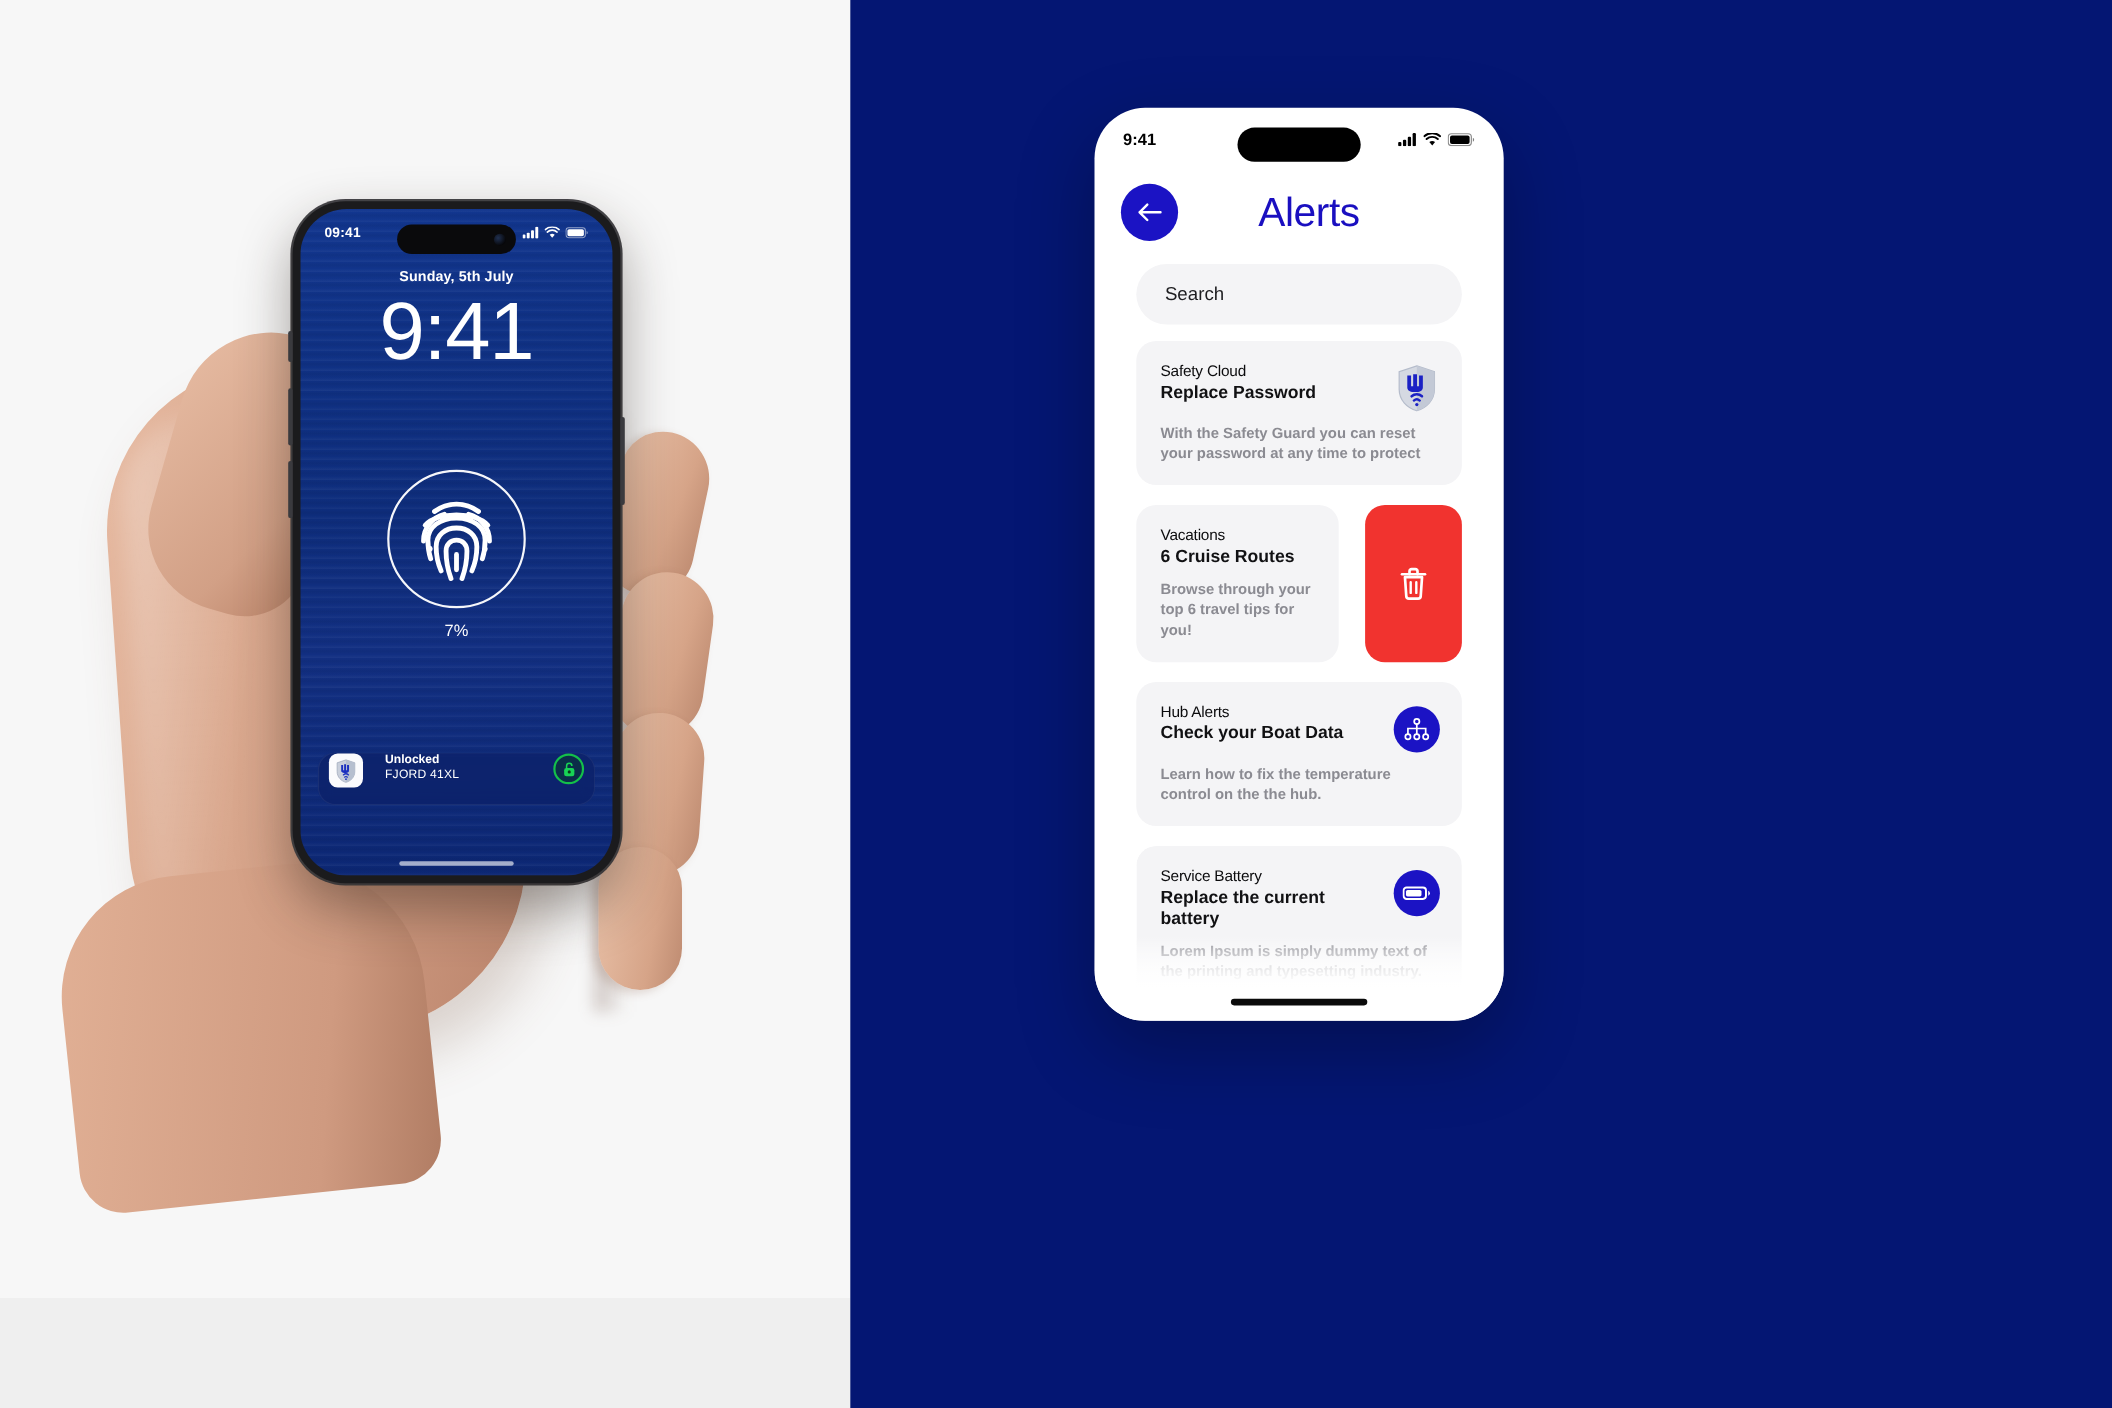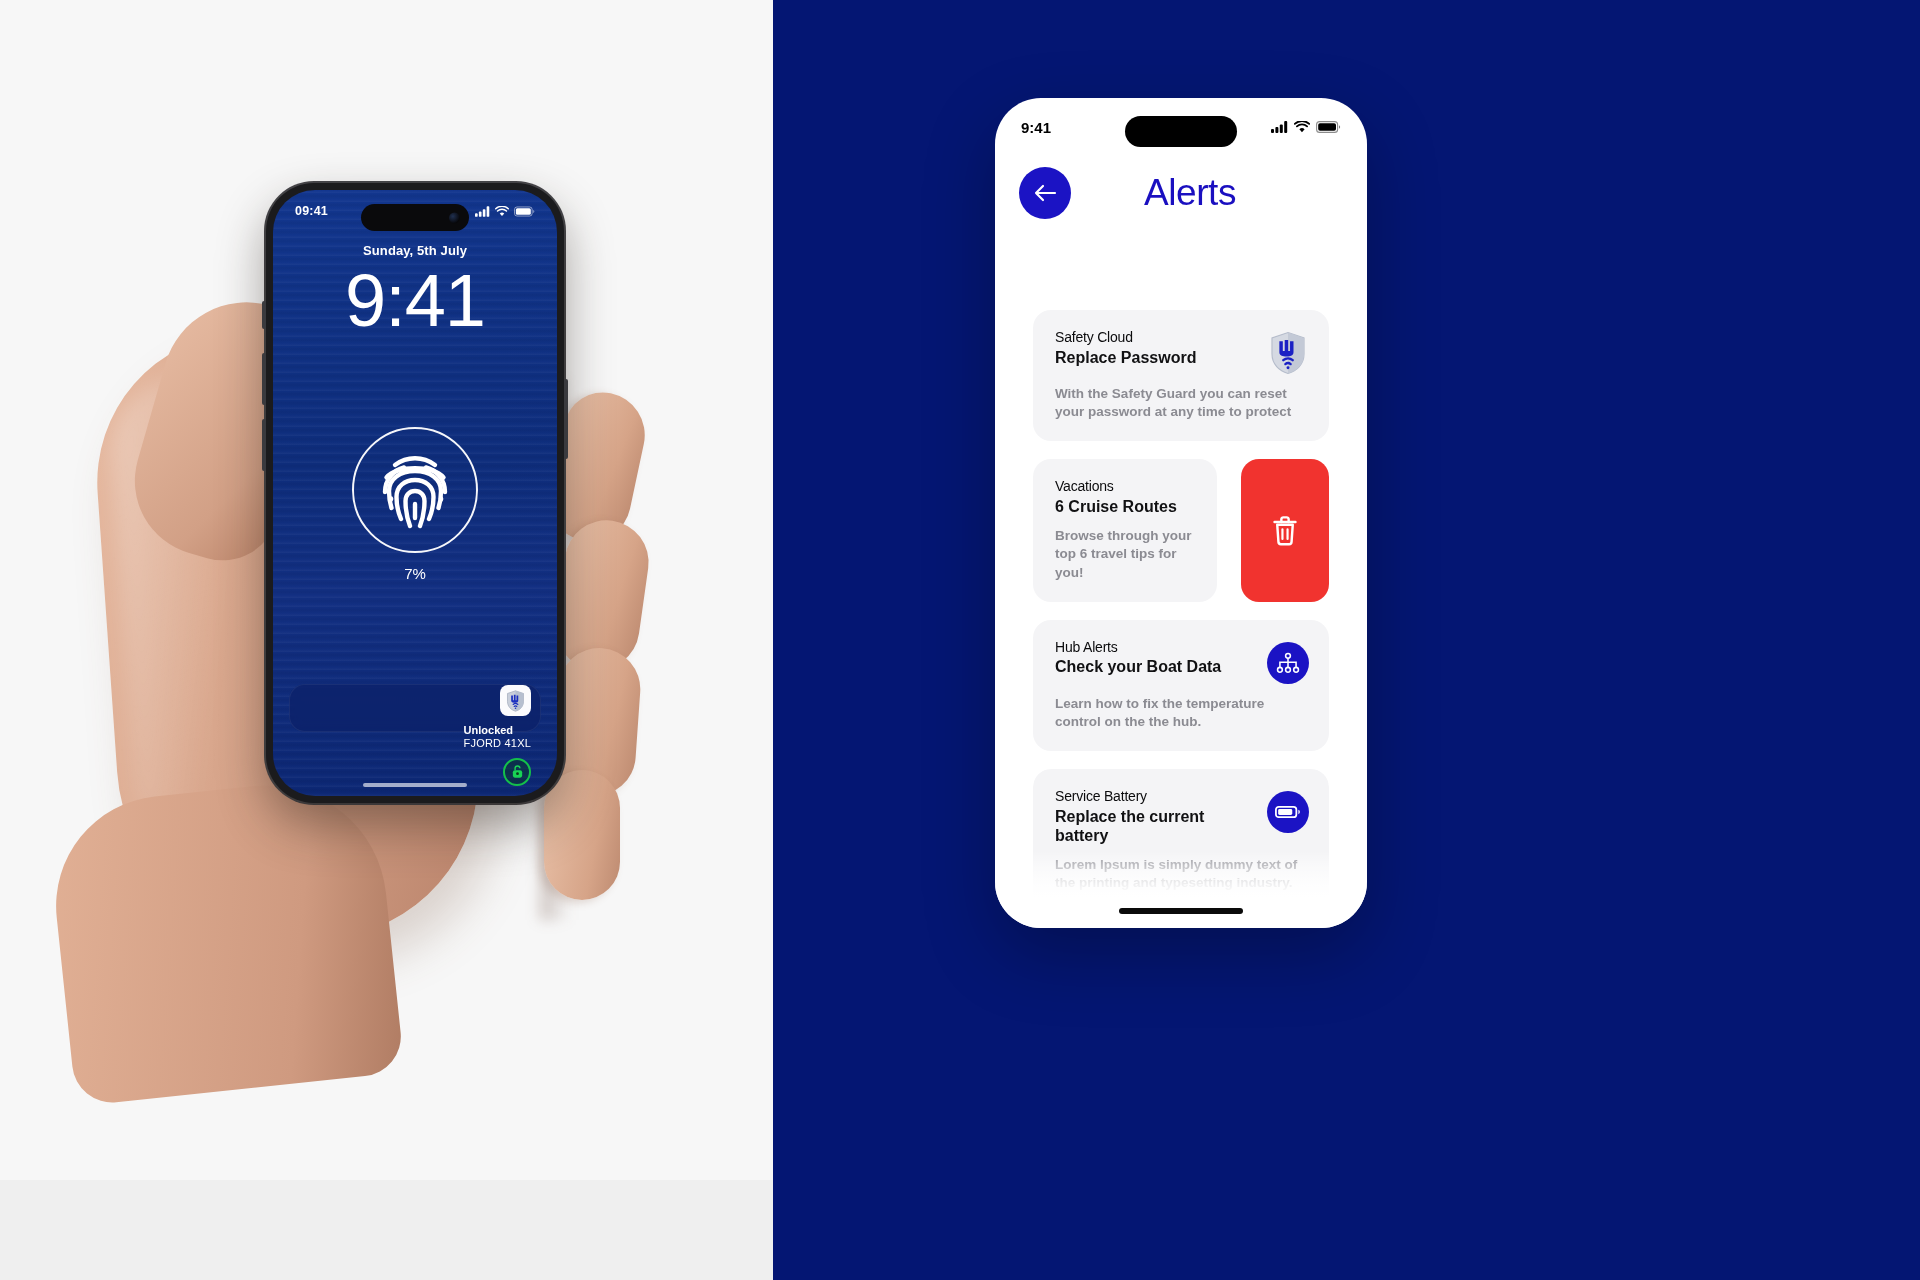--- a/index.html
+++ b/index.html
@@ -138,21 +138,21 @@
   .pct{
     position:absolute; left:0; right:0; top:375px; text-align:center;
     color:#fff; font-size:15px; font-weight:400;
   }
   .notif{
     position:absolute; left:16px; right:16px; top:494px; height:48px;
     background:rgba(10,30,100,.58);
     border:1px solid rgba(255,255,255,.06);
     backdrop-filter:blur(6px);
     border-radius:16px;
-    display:flex; align-items:flex-end; padding:0 9px; gap:8px;flex-direction:column;
+    display:flex; align-items:flex-start; padding:0 9px; gap:20px;
   }
   .notif .app-ic{
     width:31px; height:31px; border-radius:8px; background:#fbfbfd;
     display:flex; align-items:center; justify-content:center; flex:0 0 auto;
   }
   .notif .txt{ flex:1 1 auto; color:#fff; line-height:1.18; }
   .notif .t1{ font-size:11px; font-weight:700; }
   .notif .t2{ font-size:11px; font-weight:400; letter-spacing:.2px; }
   .notif .lockbadge{
     width:28px; height:28px; border-radius:50%;
@@ -388,20 +388,23 @@
 
       <div class="headerR">
         <div class="backbtn">
           <svg width="24" height="20" viewBox="0 0 24 20">
             <path d="M22 10H3M10 3 3 10l7 7" stroke="#fff" stroke-width="2.2" fill="none" stroke-linecap="round" stroke-linejoin="round"></path>
           </svg>
         </div>
         <div class="title">Alerts</div>
       </div>
 
+      <div class="searchbox">
+        <span class="ph">Search</span>
+      </div>
 
       <div class="cards">
 
         <div class="card">
           <div class="card-row">
             <div class="card-texts">
               <h3>Safety Cloud</h3>
               <h4>Replace Password</h4>
             </div>
             <div class="card-ic plain">

